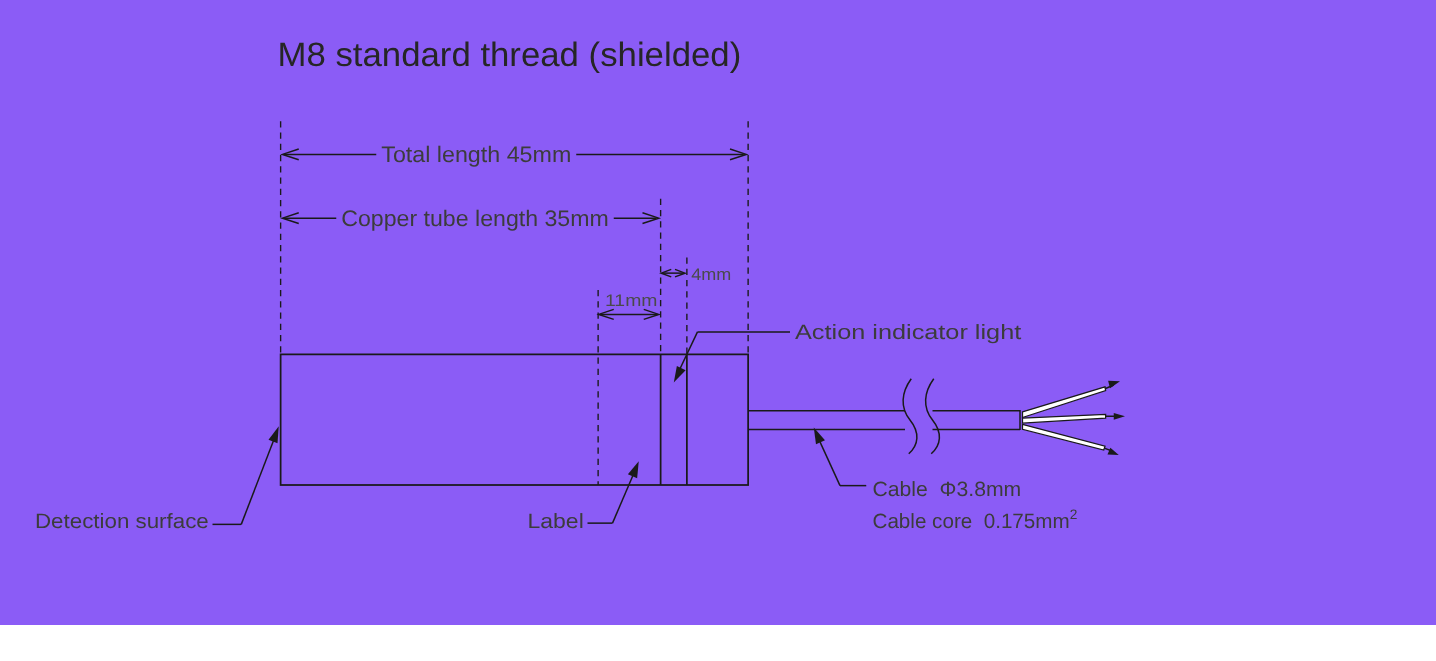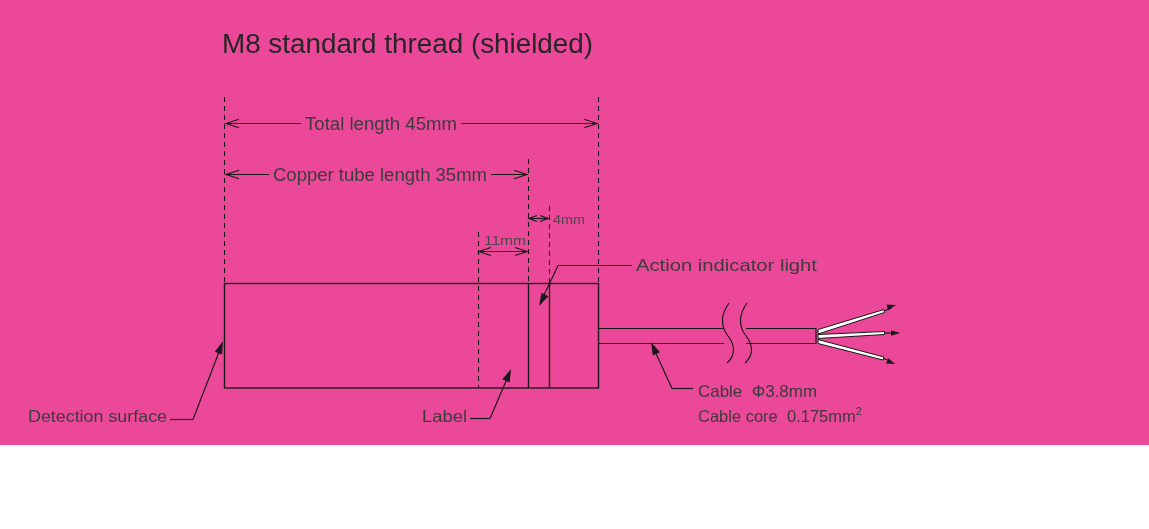--- a/index.html
+++ b/index.html
@@ -3,22 +3,22 @@
 <meta charset="utf-8">
 <style>
   html, body {
     margin: 0;
     padding: 0;
     background: #ffffff;
   }
   .stage {
     position: relative;
     width: 1149px;
-    height: 445px;
-    background: #ec4899;
+    height: 500px;
+    background: #8b5cf6;
     overflow: hidden;
   }
   svg {
     display: block;
     font-family: "Liberation Sans", "DejaVu Sans", sans-serif;
   }
   svg text { white-space: pre; }
   .ln       { stroke: #1a1a1a; stroke-width: 1.2; fill: none; }
   .ln-thick { stroke: #1a1a1a; stroke-width: 1.4; fill: none; }
   .dash     { stroke: #1a1a1a; stroke-width: 1.1; fill: none; stroke-dasharray: 5 4; }

